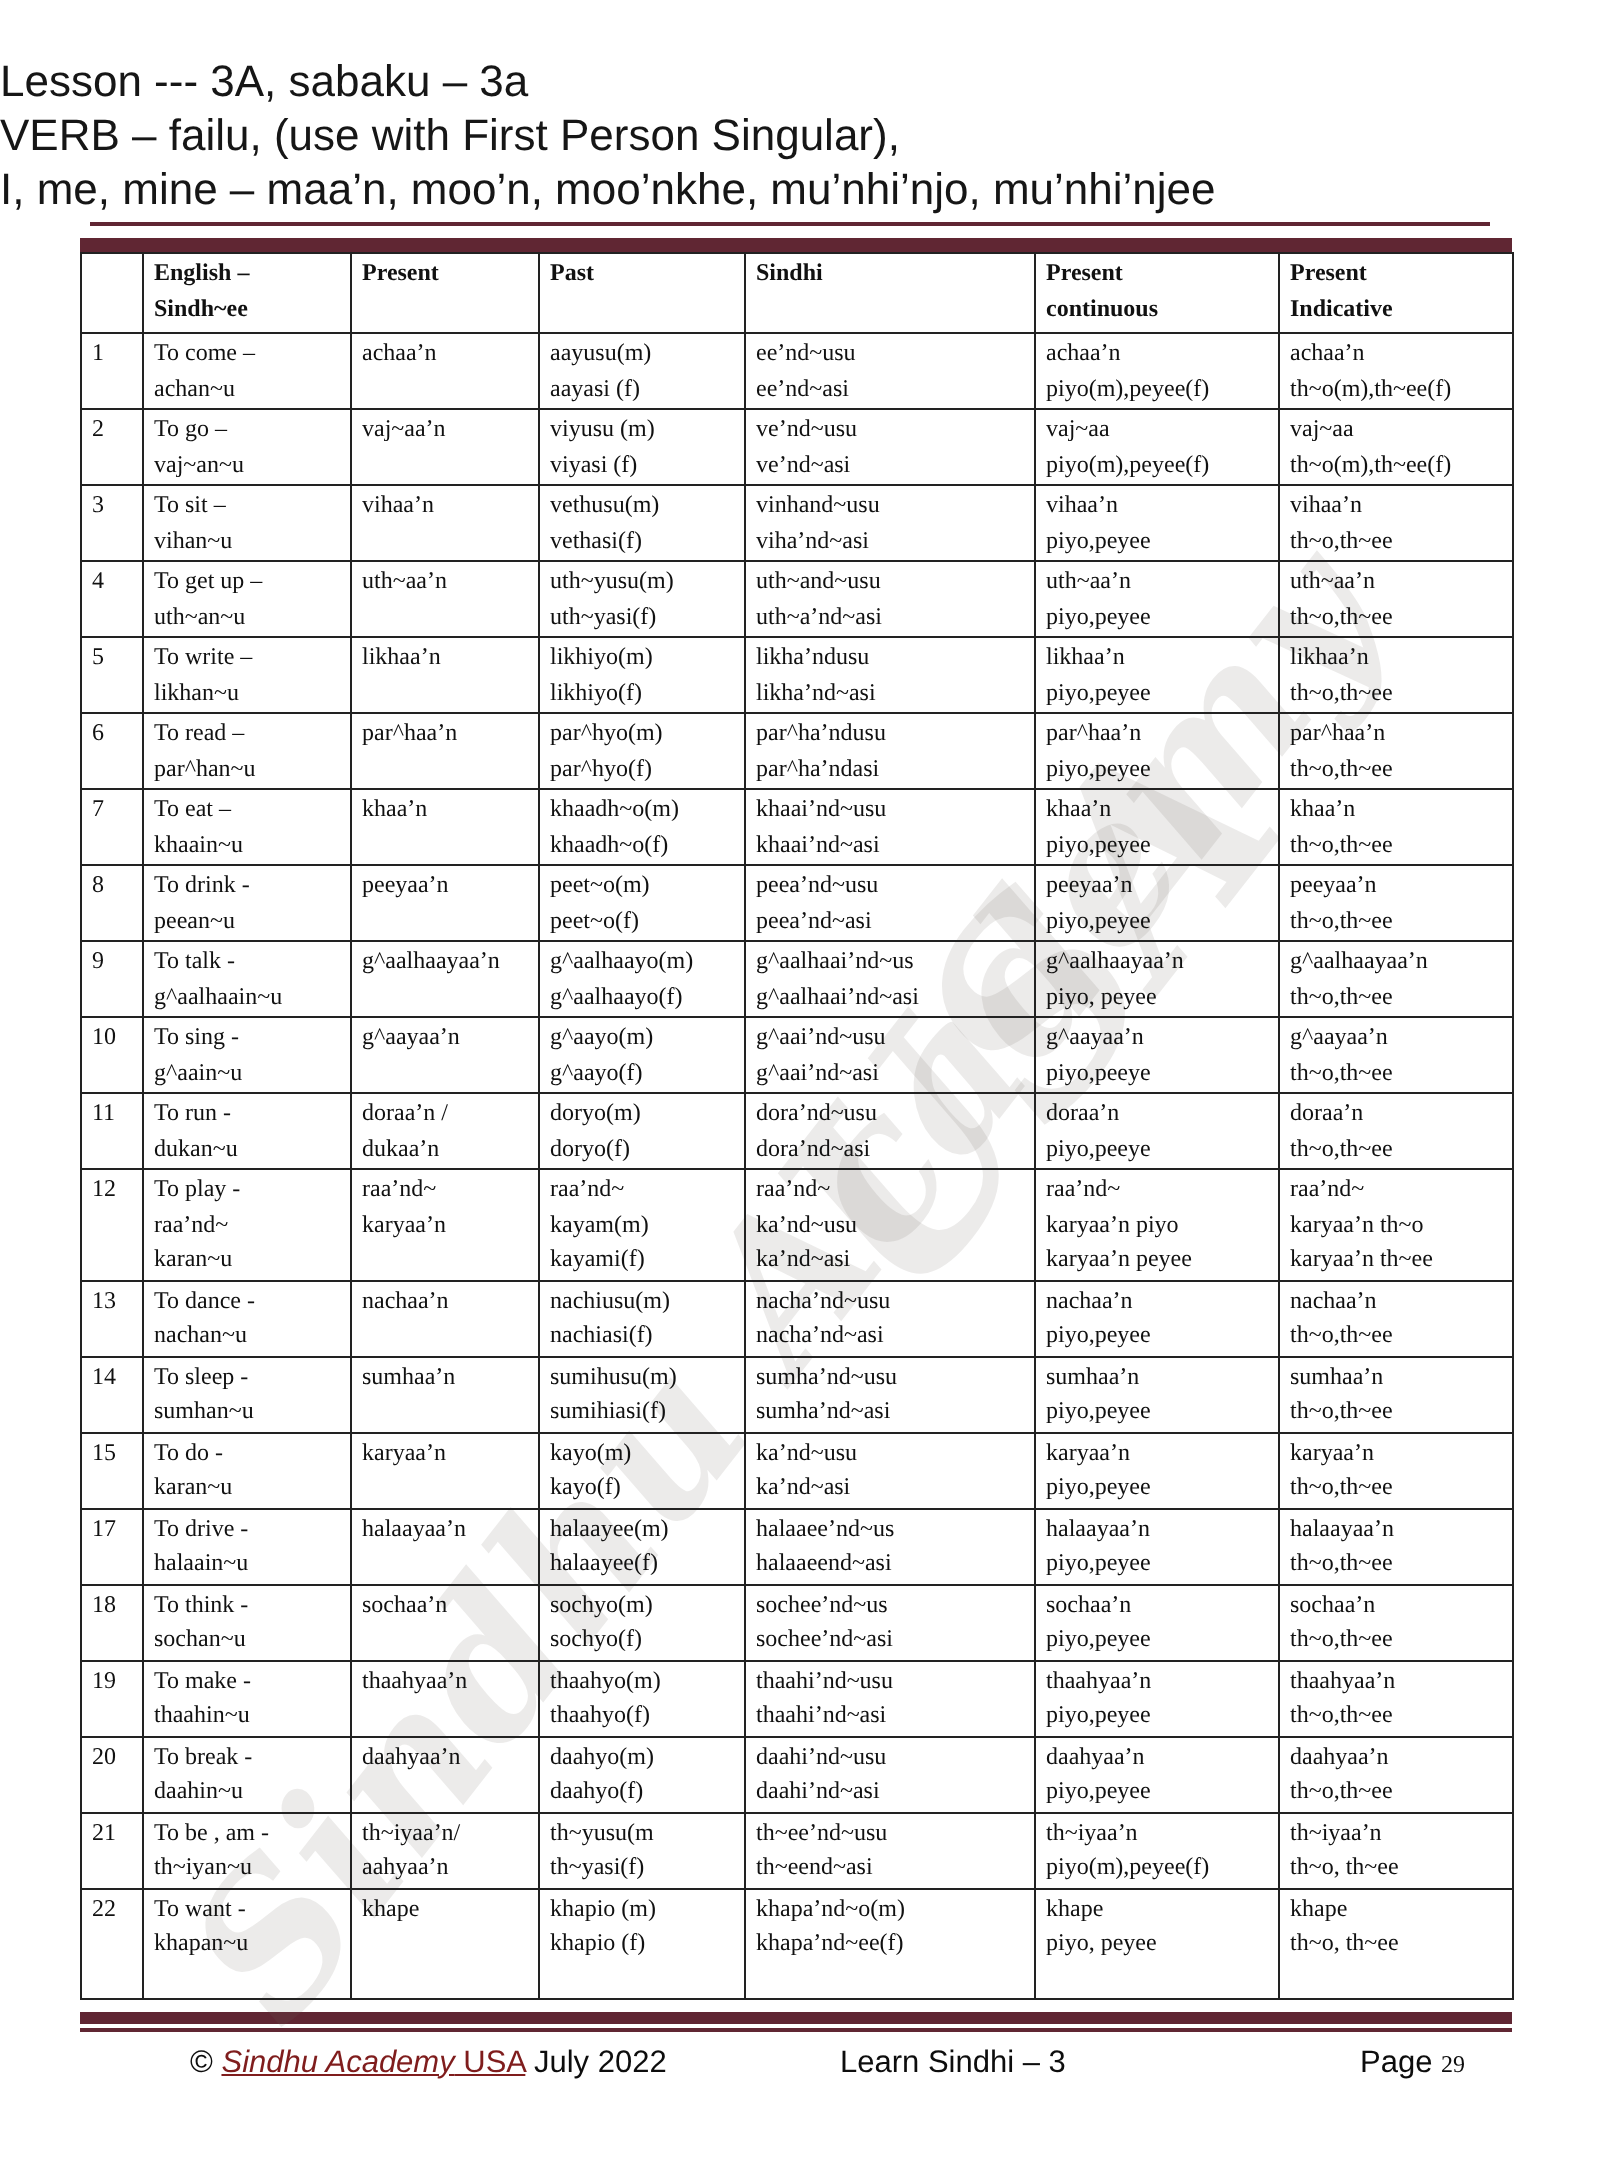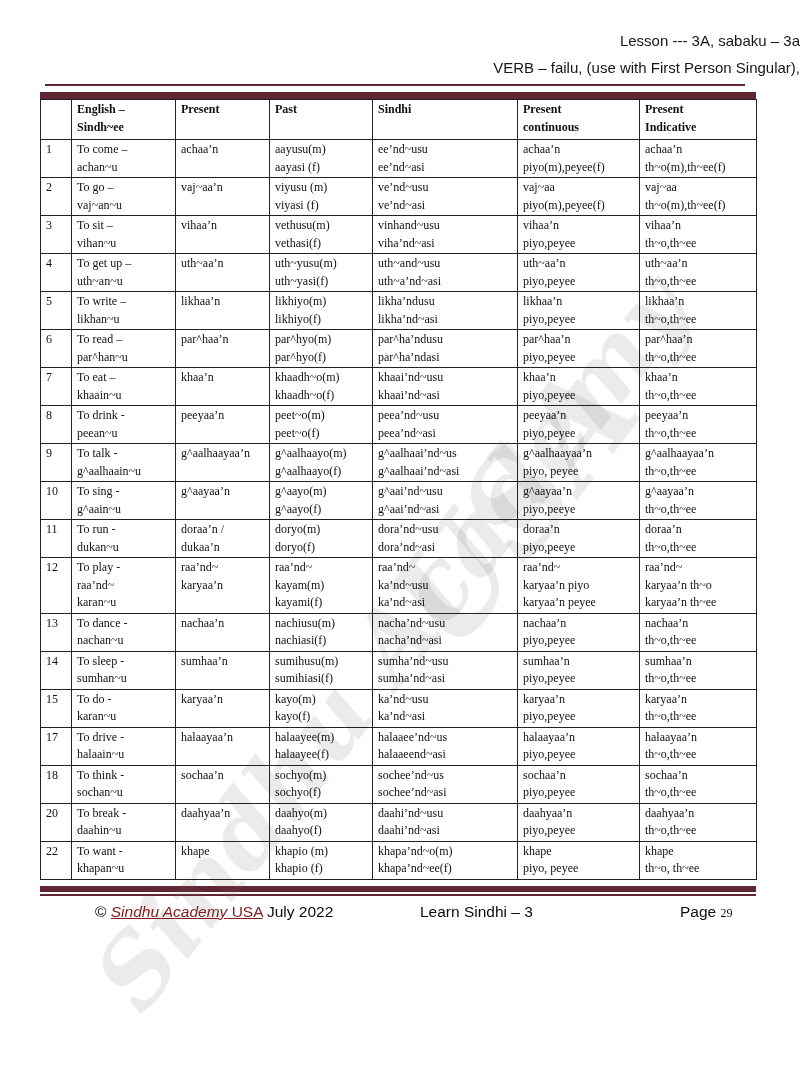--- a/index.html
+++ b/index.html
@@ -1,23 +1,23 @@
 <!DOCTYPE html>
 <html><head>
 <meta charset="utf-8">
 <style>
   html,body { margin:0; padding:0; }
   body {
     width:800px; height:1084px; background:#ffffff; position:relative;
     overflow:hidden; font-family:"Liberation Serif", serif; color:#111;
   }
   .titles {
-    padding-top:27px; text-align:right;
+    padding-top:27px; text-align:left;
     font-family:"Liberation Sans", sans-serif;
-    font-size:15px; line-height:27px; color:#161616;
+    font-size:22px; line-height:27px; color:#161616;
     position:relative; z-index:2;
   }
   .title-underline {
     width:700px; height:0; margin:3px 0 0 45px;
     border-bottom:2.5px solid #602633;
   }
   .table-topband {
     width:716px; height:7px; background:#602633; margin:6px 0 0 40px;
     position:relative; z-index:2;
   }
@@ -61,20 +61,21 @@
 </style>
 </head>
 <body>
 
 <div class="wm wm1">Sindhu Academy</div>
 <div class="wm wm2">USA</div>
 
 <div class="titles">
   <div>Lesson --- 3A, sabaku – 3a</div>
   <div>VERB – failu, (use with First Person Singular),</div>
+  <div>I, me, mine – maa’n, moo’n, moo’nkhe, mu’nhi’njo, mu’nhi’njee</div>
 </div>
 <div class="title-underline"></div>
 
 <div class="table-topband"></div>
 
 <div class="table-wrap">
   <table class="verbs">
     <colgroup>
       <col style="width:31px">
         <col style="width:104px">
@@ -338,32 +339,61 @@
           <td>sochyo(m)
 sochyo(f)</td>
           <td>sochee’nd~us
 sochee’nd~asi</td>
           <td>sochaa’n
 piyo,peyee</td>
           <td>sochaa’n
 th~o,th~ee</td>
         </tr>
         <tr>
+          <td>19</td>
+          <td>To make -
+thaahin~u</td>
+          <td>thaahyaa’n</td>
+          <td>thaahyo(m)
+thaahyo(f)</td>
+          <td>thaahi’nd~usu
+thaahi’nd~asi</td>
+          <td>thaahyaa’n
+piyo,peyee</td>
+          <td>thaahyaa’n
+th~o,th~ee</td>
+        </tr>
+        <tr>
           <td>20</td>
           <td>To break -
 daahin~u</td>
           <td>daahyaa’n</td>
           <td>daahyo(m)
 daahyo(f)</td>
           <td>daahi’nd~usu
 daahi’nd~asi</td>
           <td>daahyaa’n
 piyo,peyee</td>
           <td>daahyaa’n
 th~o,th~ee</td>
+        </tr>
+        <tr>
+          <td>21</td>
+          <td>To be , am -
+th~iyan~u</td>
+          <td>th~iyaa’n/
+aahyaa’n</td>
+          <td>th~yusu(m
+th~yasi(f)</td>
+          <td>th~ee’nd~usu
+th~eend~asi</td>
+          <td>th~iyaa’n
+piyo(m),peyee(f)</td>
+          <td>th~iyaa’n
+th~o, th~ee</td>
         </tr>
         <tr>
           <td>22</td>
           <td>To want -
 khapan~u</td>
           <td>khape</td>
           <td>khapio (m)
 khapio (f)</td>
           <td>khapa’nd~o(m)
 khapa’nd~ee(f)</td>

